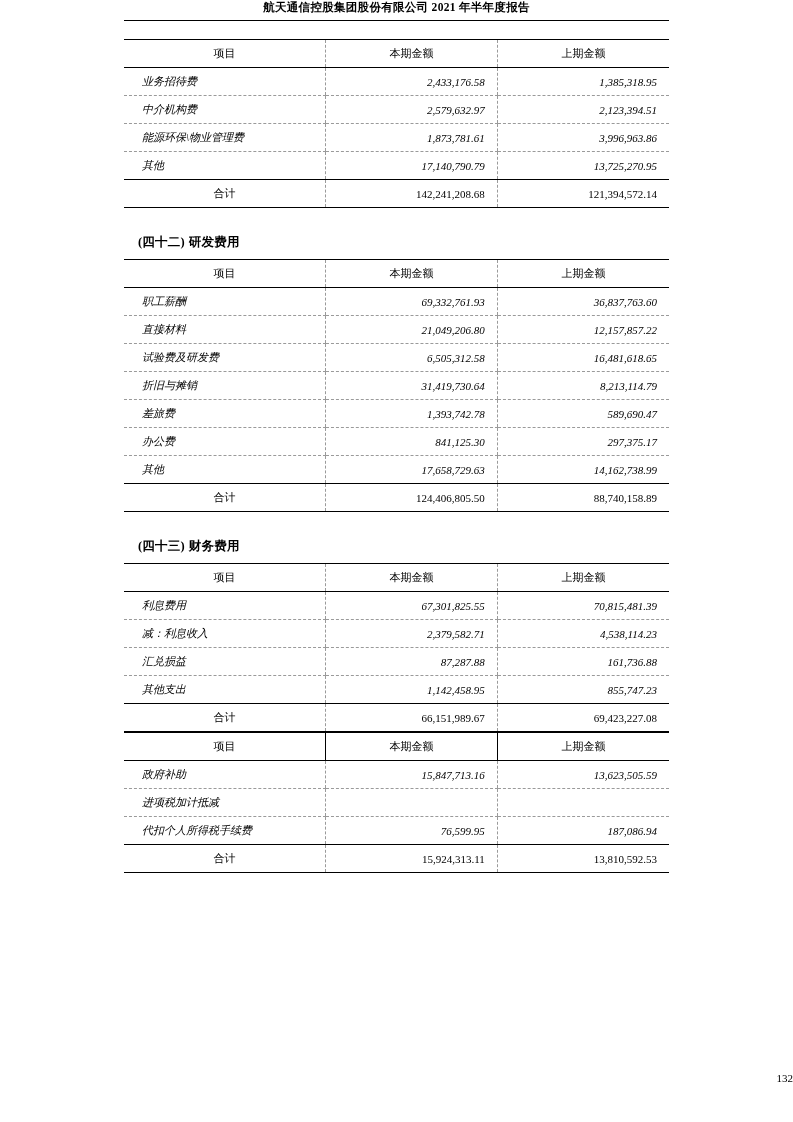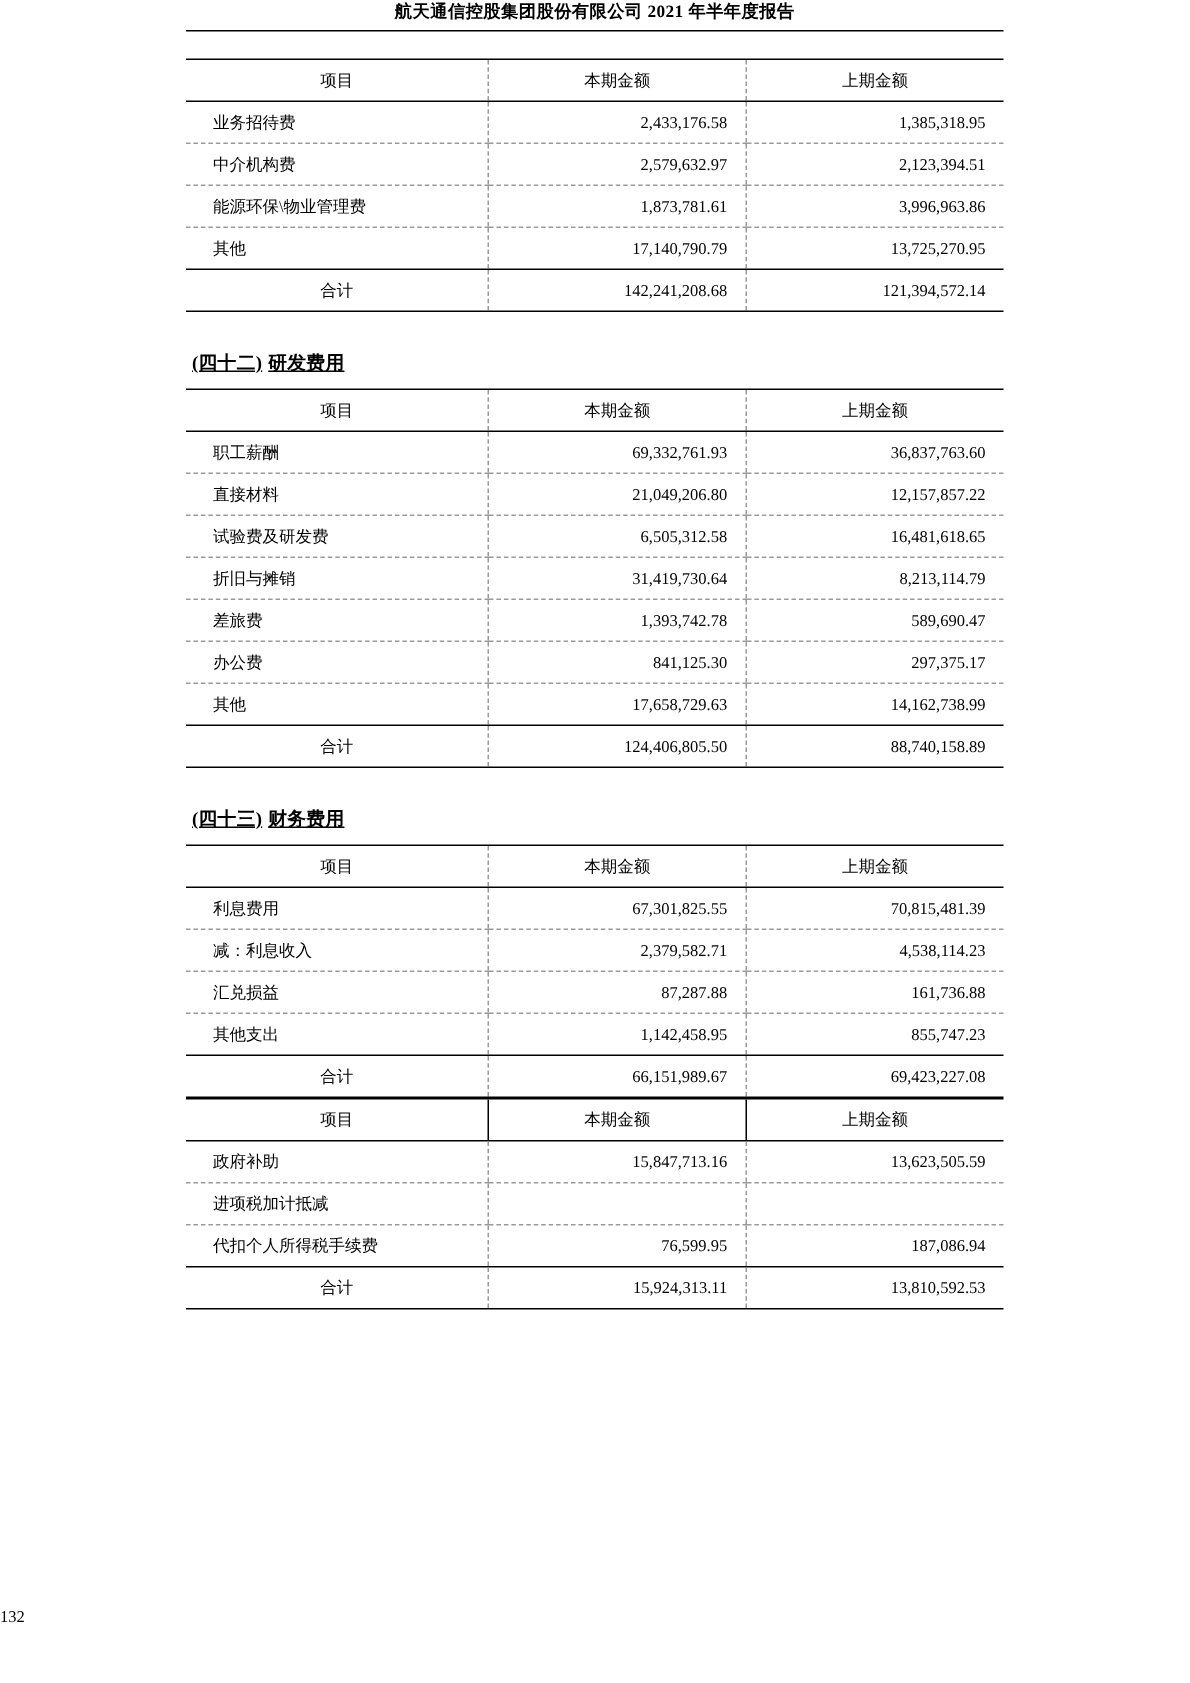--- a/index.html
+++ b/index.html
@@ -41,23 +41,22 @@
   .content {
     width: 545px;
     margin: 0 auto;
     padding-top: 18px;
   }
 
   
   .section-title {
     font-size: 12.5px;
     font-weight: bold;
-    margin: 26px 0 8px 4px;
+    margin: 26px 0 8px 14px;
     letter-spacing: 0.2px;
-    text-decoration: underline;
   }
   .section-title .num { margin-right: 4px; }
 
   
   table.fin {
     border-collapse: collapse;
     width: 100%;
     font-size: 11px;
     table-layout: fixed;
   }
@@ -74,20 +73,21 @@
   table.fin th {
     text-align: center;
     font-size: 11px;
   }
   .cell-pad-l { padding-left: 18px !important; }
 
   
   .tbl-top td, .tbl-top th { border-top: 1.2px solid #000; }
   .row-line td, .row-line th {
     border-bottom: 1px dashed #9a9a9a;
+    font-style: italic;
   }
   .vline {
     border-left: 1px dashed #9a9a9a;
   }
   .vline-solid {
     border-left: 1px solid #000;
   }
   .num-cell { text-align: right; padding-right: 12px !important; }
   .ctr-cell { text-align: center; }
   .total-cell { text-align: center; }
@@ -97,21 +97,21 @@
 
   
   .total-row td { border-top: 1px solid #000; border-bottom: 1.2px solid #000; }
 
   
   .footer {
     position: absolute;
     bottom: 38px;
     left: 0;
     width: 793px;
-    text-align: left;
+    text-align: right;
     font-size: 11px;
   }
 </style>
 </head>
 <body>
 
 <div class="page">
 
   <div class="header">
     <span>航天通信控股集团股份有限公司 2021 年半年度报告</span>

